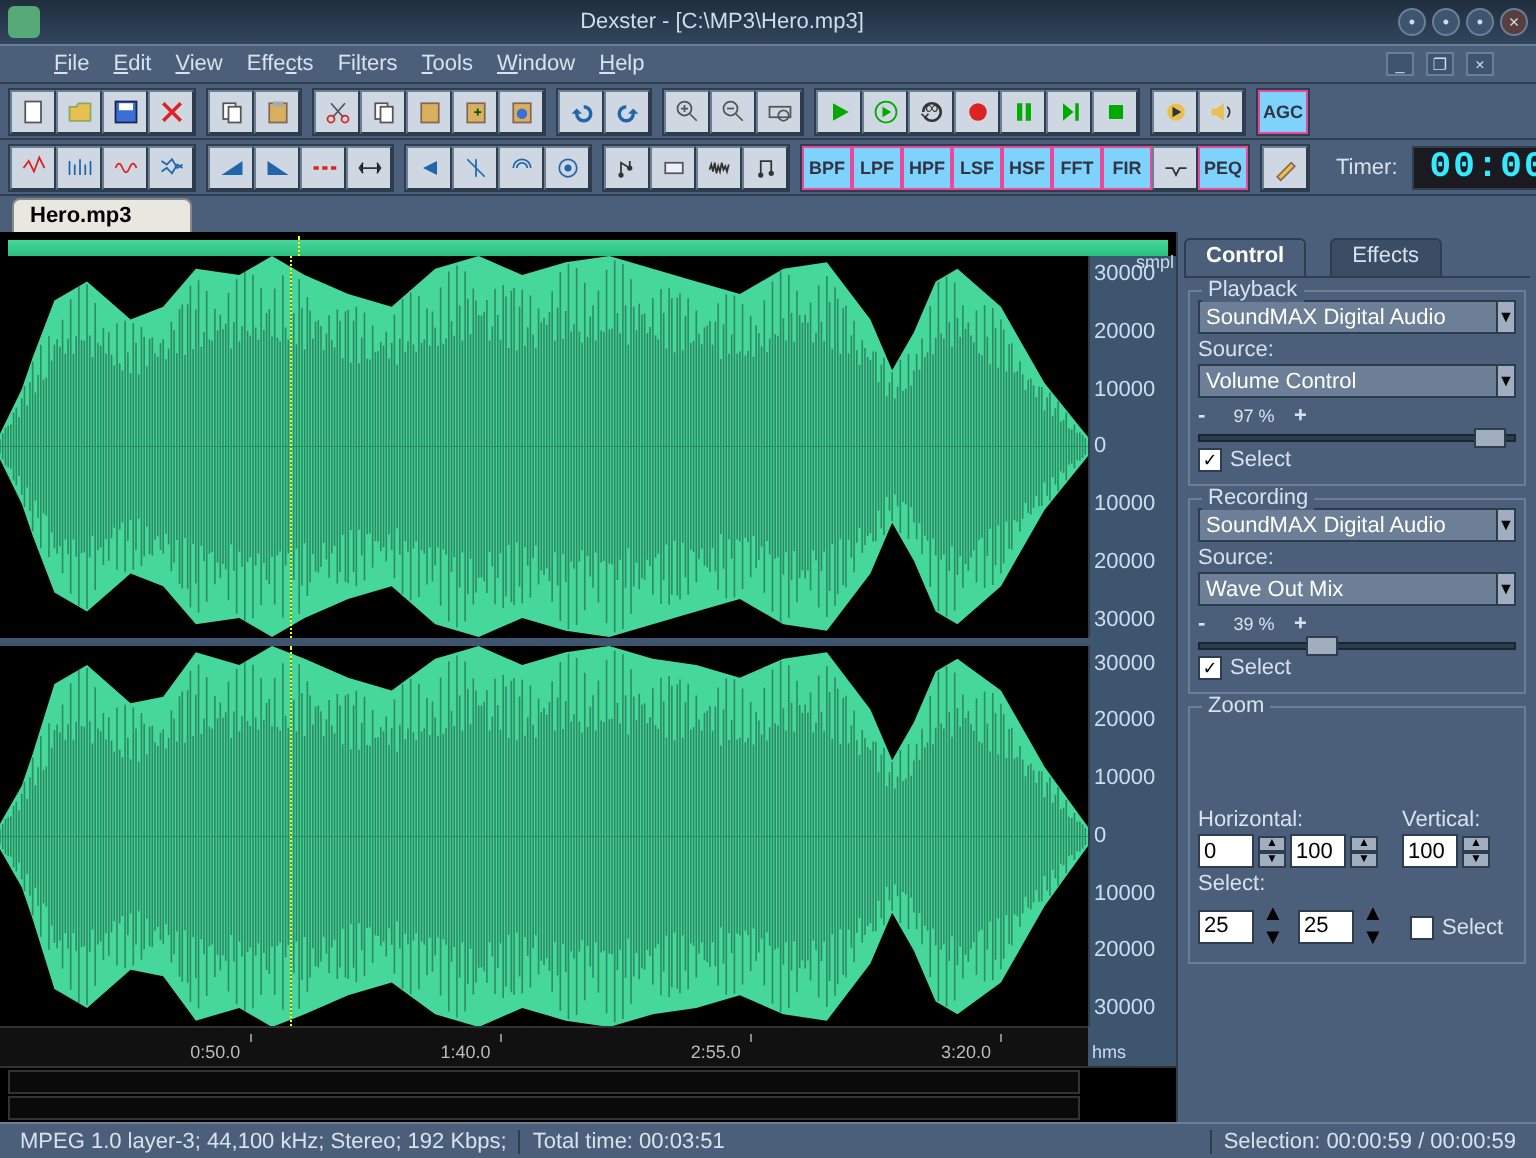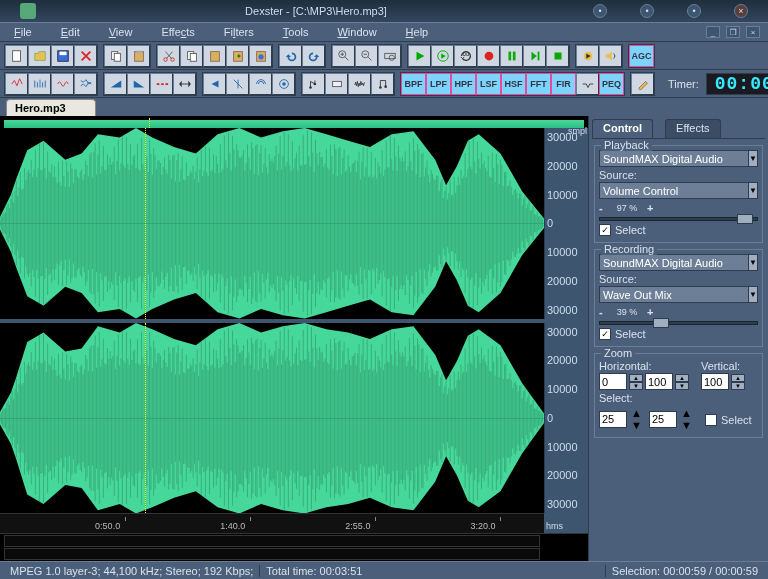--- a/index.html
+++ b/index.html
@@ -1,29 +1,29 @@
 <!DOCTYPE html>
 <html><head>
 <meta charset="utf-8">
 <style>
 * { box-sizing: border-box; margin: 0; padding: 0; font-family: "Tahoma", sans-serif; font-size: 11px; }
 html, body { width: 768px; height: 579px; overflow: hidden; background: #000; }
 
 .window { width: 768px; height: 579px; display: flex; flex-direction: column; background: #4b5f7a; }
 
 
-.titlebar { height: 22px; background: linear-gradient(#1f2e3d,#32465e); display: flex; align-items: center; color: #cde; padding: 0 20px; gap: 30px; }
+.titlebar { height: 22px; background: linear-gradient(#1f2e3d,#32465e); display: flex; align-items: center; color: #cde; padding: 0 4px; }
 .titlebar .appicon { width: 16px; height: 16px; background: #5a7; border-radius: 3px; margin-right:6px; }
 .titlebar .title { flex:1; text-align:center; font-size:11px; }
 .titlebar .tbbtn { width:16px; height:14px; margin-left:3px; border:1px solid #6a7f96; border-radius:2px; background:#3d556f; display:flex; align-items:center; justify-content:center; color:#cde; font-size:9px; cursor:pointer;}
 .titlebar .tbbtn.round { border-radius: 50%; width:14px; height:14px;}
 .titlebar .tbbtn.close { background:#5a3d3d;}
 
 
-.menubar { height: 20px; background: #4b5f7a; border-top: 1px solid #6a7f96; border-bottom: 1px solid #2e3d4e; display: flex; align-items: center; padding: 0 8px; color: #d8e2ec; gap: 17px; }
+.menubar { height: 20px; background: #4b5f7a; border-top: 1px solid #6a7f96; border-bottom: 1px solid #2e3d4e; display: flex; align-items: center; padding: 0 21px; color: #d8e2ec; }
 .menubar .mitem { padding: 1px 6px; cursor: pointer; }
 .menubar .under { text-decoration: underline; text-underline-offset: 1px; }
 .menubar .right { margin-left:auto; display:flex; gap:6px;}
 .menubar .winbtn { width:14px; height:12px; border:1px solid #6a7f96; background:#3d556f; font-size:8px; display:flex; align-items:center; justify-content:center; color:#cde; cursor:pointer;}
 
 
 .toolrow { height:28px; background:#4b5f7a; border-bottom:1px solid #2e3d4e; display:flex; align-items:center; padding:1px 4px; gap:1px;}
 .tgrp { display:flex; border:1px solid #2e3d4e; background:#3d556f; padding:0; margin-right:4px;}
 .tbicon { width:23px; height:22px; border:1px solid #6a7f96; border-right:1px solid #2e3d4e; border-bottom:1px solid #2e3d4e; background:#cfd8e2; display:flex; align-items:center; justify-content:center; cursor:pointer;}
 .tbicon svg { width:14px; height:14px;}
@@ -71,21 +71,21 @@
 .dd .arr { width:16px; height:17px; background:#a0aebf; border:1px solid #2e3d4e; display:flex; align-items:center; justify-content:center; cursor:pointer; font-size:8px;}
 .slidewrap { display:flex; align-items:center; margin:3px 0; gap:3px;}
 .slidewrap .neg, .slidewrap .pls { color:#d8e2ec; font-weight:bold; width:8px;}
 .slidewrap .track { flex:1; height:4px; background:#2e3d4e; border:1px solid #1a2530; position:relative;}
 .slidewrap .thumb { position:absolute; top:-4px; width:16px; height:10px; background:#a0aebf; border:1px solid #2e3d4e;}
 .slidewrap .pct { width:34px; text-align:center; color:#d8e2ec; font-size:9px;}
 .chk { display:flex; align-items:center; gap:4px; margin-top:2px;}
 .chk .box { width:12px; height:12px; background:#fff; border:1px solid #2e3d4e; display:flex; align-items:center; justify-content:center; font-size:9px; color:#000;}
 .chk span { color:#d8e2ec;}
 .zcols { display:flex; gap:12px;}
-.zcols .col { flex:1;}
+.zcols .col { flex:1;margin-top:44px;}
 .numrow { display:flex; gap:2px; align-items:center;}
 .numrow input { width:28px; height:17px; background:#fff; border:1px solid #2e3d4e; color:#000; text-align:left; padding:0 2px; font-size:11px;}
 .numrow .spin { width:14px; display:flex; flex-direction:column;}
 .numrow .spin .sb { height:8px; background:#a0aebf; border:1px solid #2e3d4e; font-size:6px; display:flex; align-items:center; justify-content:center; cursor:pointer; line-height:1;}
 .selrow { display:flex; gap:4px; align-items:center; margin-top:3px;}
 
 
 .statusbar { height:18px; background:#4b5f7a; border-top:1px solid #6a7f96; display:flex; align-items:center; color:#d8e2ec; padding:0 6px;}
 .statusbar .cell { padding:0 4px;}
 .statusbar .sep { width:1px; height:12px; background:#2e3d4e; margin:0 2px;}

